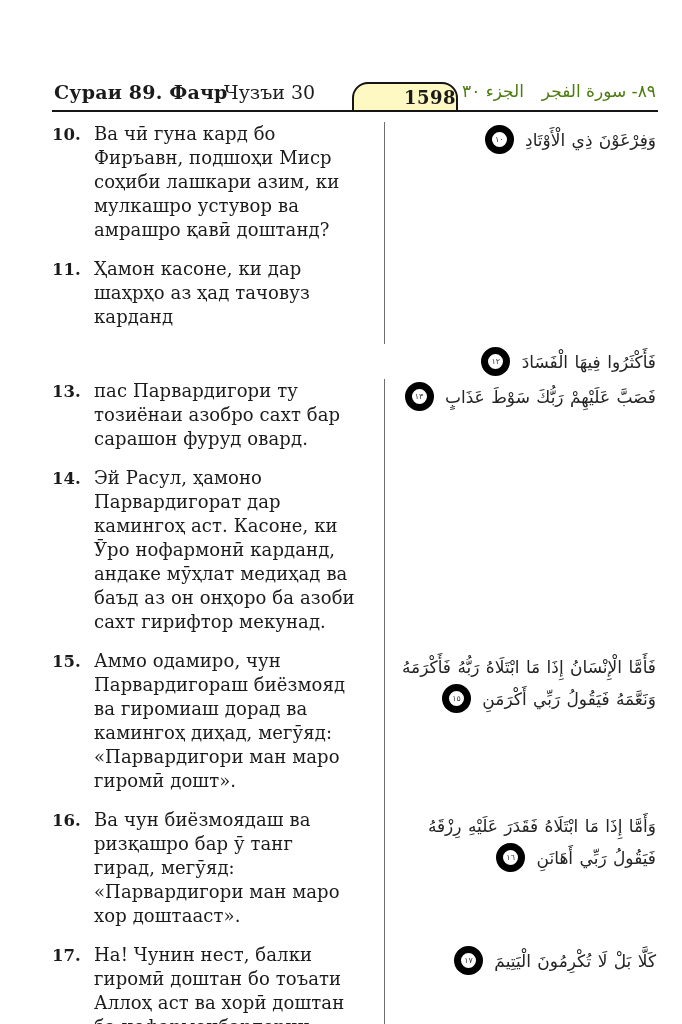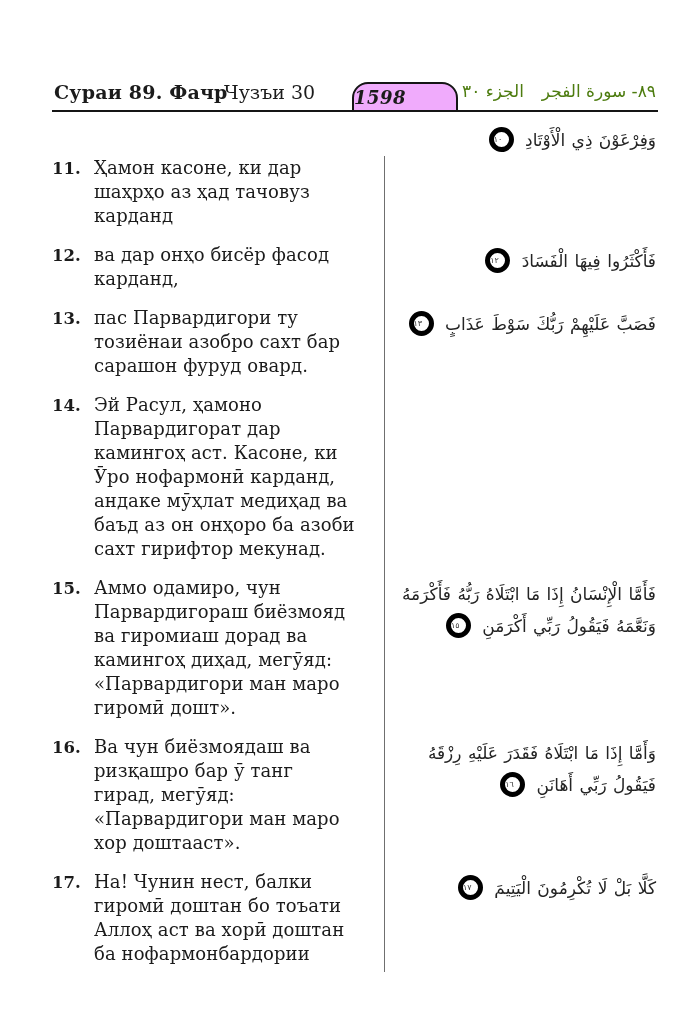--- a/index.html
+++ b/index.html
@@ -23,26 +23,26 @@
   .hdr-item{position:absolute;bottom:7px;white-space:nowrap;}
   .hdr-title{left:2px;font-size:19px;font-weight:600;letter-spacing:.2px;}
   .hdr-juz{left:172px;font-size:19px;font-weight:400;margin-top:14px;}
   .hdr-ar{font-family:"DejaVu Sans", sans-serif;direction:rtl;font-size:17px;color:#4d7c0f;}
   .hdr-juz-ar{left:410px;bottom:9px;}
   .hdr-surah-ar{right:2px;bottom:9px;}
   .pagenum-tab{
     position:absolute;
     left:300px;bottom:-2px;
     width:106px;height:30px;
-    background:#f0abfc;
+    background:#fef9c3;
     border:2px solid #151515;
     border-bottom-width:2px;
     border-radius:16px 16px 0 0;
     box-sizing:border-box;
-    display:flex;align-items:center;justify-content:flex-start;font-style:italic;
+    display:flex;align-items:center;justify-content:flex-end;
   }
   .pagenum-tab span{
     font-size:18px;font-weight:700;letter-spacing:.5px;
     font-family:"DejaVu Serif", serif;
   }
   
   .verses{margin-top:10px;}
   .verse-row{display:flex;align-items:stretch;}
   .cell-left{
     width:333px;box-sizing:border-box;
@@ -67,22 +67,22 @@
   }
   .v-arabic{
     direction:rtl;text-align:right;
     font-family:"DejaVu Sans", sans-serif;
     font-size:17px;line-height:32px;color:#242424;
     word-spacing:1px;
   }
   .ayah-marker{
     display:inline-block;
     width:15px;height:15px;
-    border:5px solid #000000;border-radius:50%;
-    font-size:8px;line-height:15px;text-align:left;
+    border:7px solid #000000;border-radius:50%;
+    font-size:8px;line-height:15px;text-align:center;
     vertical-align:middle;
     margin:0 5px 3px 1px;
     color:#333;
   }
 </style>
 </head>
 <body>
 
 <div class="page">
 
@@ -91,35 +91,35 @@
     <span class="hdr-item hdr-juz">Чузъи 30</span>
     <div class="pagenum-tab">
       <span>1598</span>
     </div>
     <span class="hdr-item hdr-ar hdr-juz-ar">الجزء ٣٠</span>
     <span class="hdr-item hdr-ar hdr-surah-ar">٨٩- سورة الفجر</span>
   </div>
 
   <div class="verses" id="verses">
       <div class="verse-row">
+        <div class="cell-left">
+          <div class="v-num">10.</div>
+          <div class="v-text">Ва чӣ гуна кард бо Фиръавн, подшоҳи Миср соҳиби лашкари азим, ки мулкашро устувор ва амрашро қавӣ доштанд?</div>
+        </div>
         <div class="cell-right">
           <div class="v-arabic"><span>وَفِرْعَوْنَ ذِي الْأَوْتَادِ</span> <span class="ayah-marker">١٠</span></div>
         </div>
       </div>
       <div class="verse-row">
         <div class="cell-left">
           <div class="v-num">11.</div>
           <div class="v-text">Ҳамон касоне, ки дар шаҳрҳо аз ҳад тачовуз карданд</div>
         </div>
       </div>
       <div class="verse-row">
-        <div class="cell-left">
-          <div class="v-num">12.</div>
-          <div class="v-text">ва дар онҳо бисёр фасод карданд,</div>
-        </div>
         <div class="cell-right">
           <div class="v-arabic"><span>فَأَكْثَرُوا فِيهَا الْفَسَادَ</span> <span class="ayah-marker">١٢</span></div>
         </div>
       </div>
       <div class="verse-row">
         <div class="cell-left">
           <div class="v-num">13.</div>
           <div class="v-text">пас Парвардигори ту тозиёнаи азобро сахт бар сарашон фуруд овард.</div>
         </div>
         <div class="cell-right">

